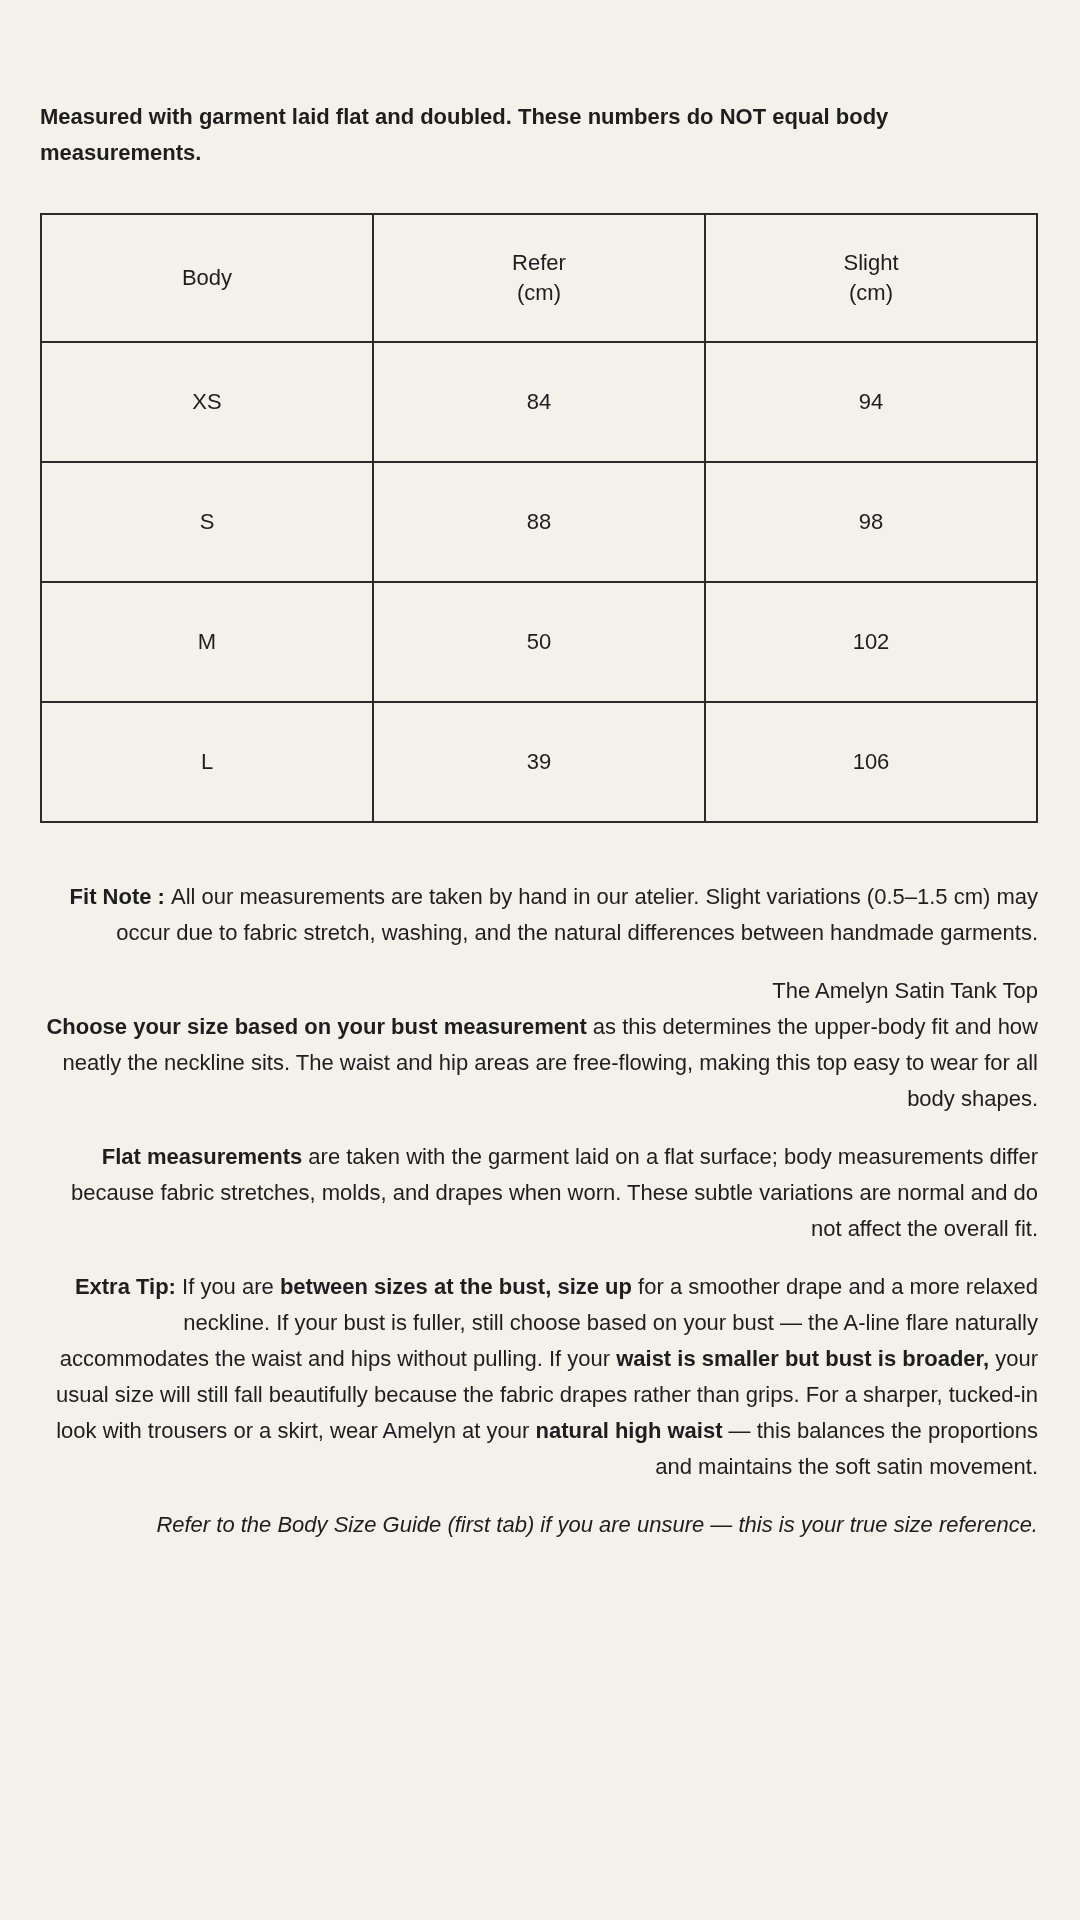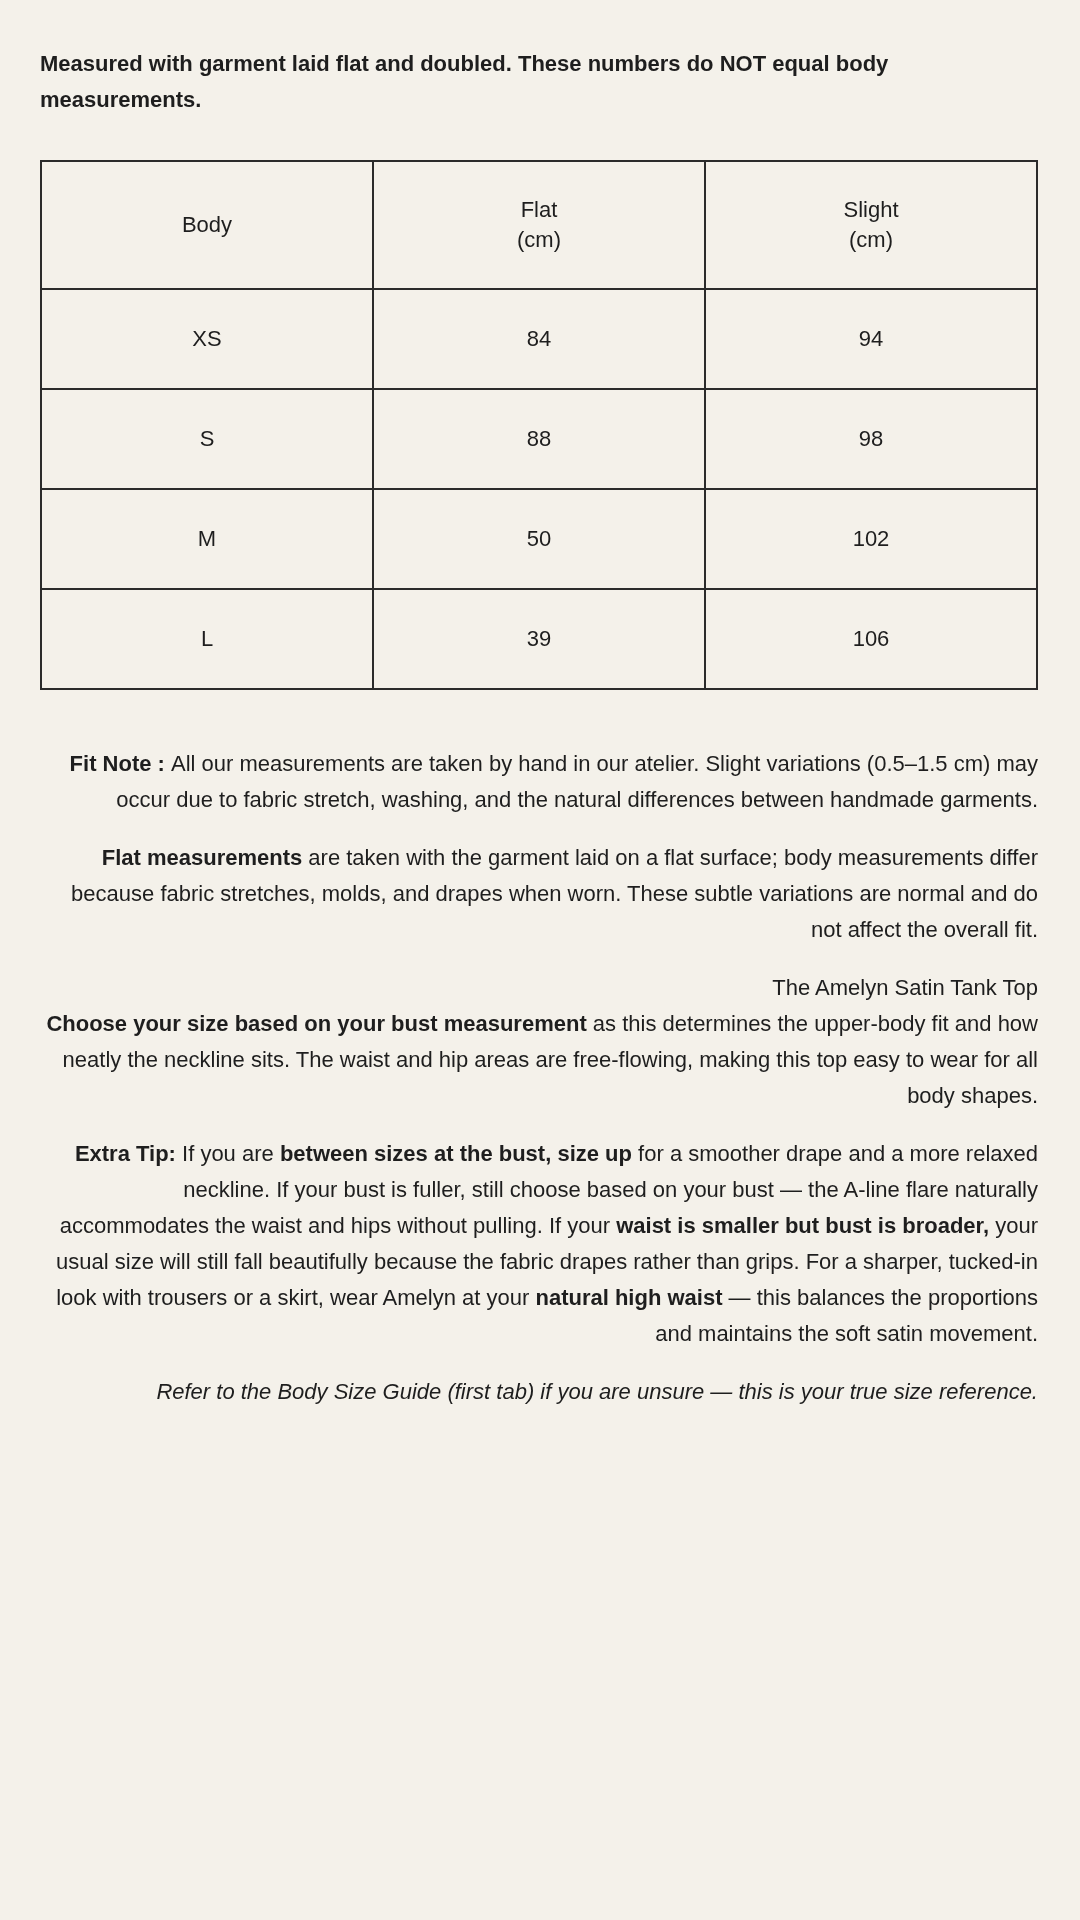--- a/index.html
+++ b/index.html
@@ -7,60 +7,60 @@
   body {
     width: 1080px;
     height: 1920px;
     background: #f4f1ea;
     color: #1e1e1e;
     font-family: "Liberation Sans", sans-serif;
     font-size: 22px;
     line-height: 36px;
     -webkit-font-smoothing: antialiased;
   }
-  .page { padding: 46px 42px 0 40px; }
+  .page { padding: 99px 42px 0 40px; }
   p { margin: 0; }
   .intro { font-weight: 700; }
   .size-table {
     width: 100%;
     border-collapse: collapse;
     table-layout: fixed;
     margin-top: 42px;
     text-align: center;
   }
   .size-table th,
   .size-table td {
     border: 2px solid #2b2b2b;
     font-weight: 400;
     font-size: 22px;
     line-height: 30px;
     white-space: pre-line;
     vertical-align: middle;
     padding: 0;
   }
   .size-table th { height: 128px; }
-  .size-table td { height: 100px; }
+  .size-table td { height: 120px; }
   .para { margin-top: 22px; text-align: right; }
   .first-para { margin-top: 56px; }
   .footer-note { font-style: italic; }
   .b { font-weight: 700; }
   .i { font-style: italic; }
 </style>
 </head>
 <body>
 
 <div class="page">
 
   <p class="intro"><span class="b">Measured with garment laid flat and doubled. These numbers do NOT equal body measurements.</span></p>
 
   <table class="size-table">
     <thead>
       <tr>
           <th>Body</th>
-          <th>Flat
+          <th>Refer
 (cm)</th>
           <th>Slight
 (cm)</th>
         </tr>
     </thead>
     <tbody>
         <tr>
           <td>XS</td>
           <td>84</td>
           <td>94</td>
@@ -78,21 +78,21 @@
         <tr>
           <td>L</td>
           <td>39</td>
           <td>106</td>
         </tr>
       </tbody>
   </table>
 
   <p class="para first-para"><span class="b">Fit Note : </span><span>All our measurements are taken by hand in our atelier. Slight variations (0.5–1.5 cm) may occur due to fabric stretch, washing, and the natural differences between handmade garments.</span></p>
 
+  <p class="para"><span>The Amelyn Satin Tank Top</span><br><span class="b">Choose your size based on your bust measurement</span><span> as this determines the upper-body fit and how neatly the neckline sits. The waist and hip areas are free-flowing, making this top easy to wear for all body shapes.</span></p>
+
   <p class="para"><span class="b">Flat measurements</span><span> are taken with the garment laid on a flat surface; body measurements differ because fabric stretches, molds, and drapes when worn. These subtle variations are normal and do not affect the overall fit.</span></p>
-
-  <p class="para"><span>The Amelyn Satin Tank Top</span><br><span class="b">Choose your size based on your bust measurement</span><span> as this determines the upper-body fit and how neatly the neckline sits. The waist and hip areas are free-flowing, making this top easy to wear for all body shapes.</span></p>
 
   <p class="para"><span class="b">Extra Tip:</span><span> If you are </span><span class="b">between sizes at the bust, size up</span><span> for a smoother drape and a more relaxed neckline. If your bust is fuller, still choose based on your bust — the A-line flare naturally accommodates the waist and hips without pulling. If your </span><span class="b">waist is smaller but bust is broader,</span><span> your usual size will still fall beautifully because the fabric drapes rather than grips. For a sharper, tucked-in look with trousers or a skirt, wear Amelyn at your </span><span class="b">natural high waist</span><span> — this balances the proportions and maintains the soft satin movement.</span></p>
 
   <p class="para footer-note"><span class="i">Refer to the Body Size Guide (first tab) if you are unsure — this is your true size reference.</span></p>
 
 </div>
 
 </body></html>

